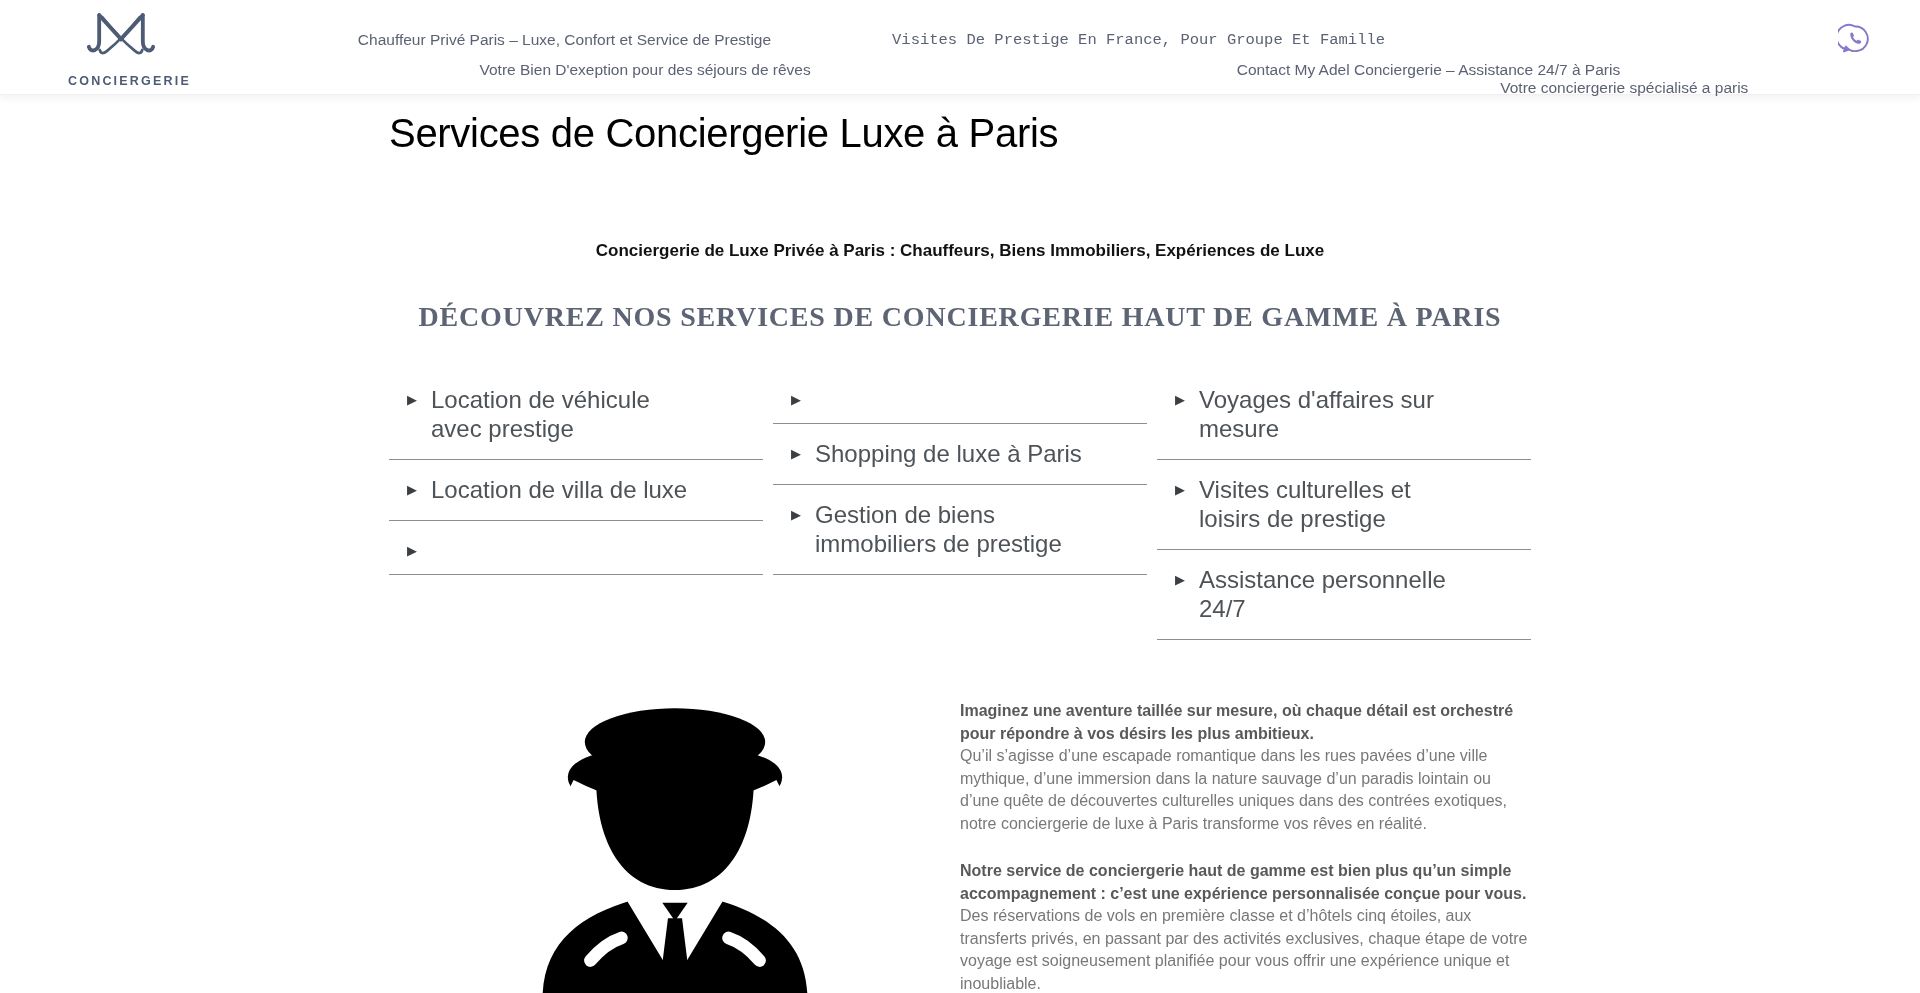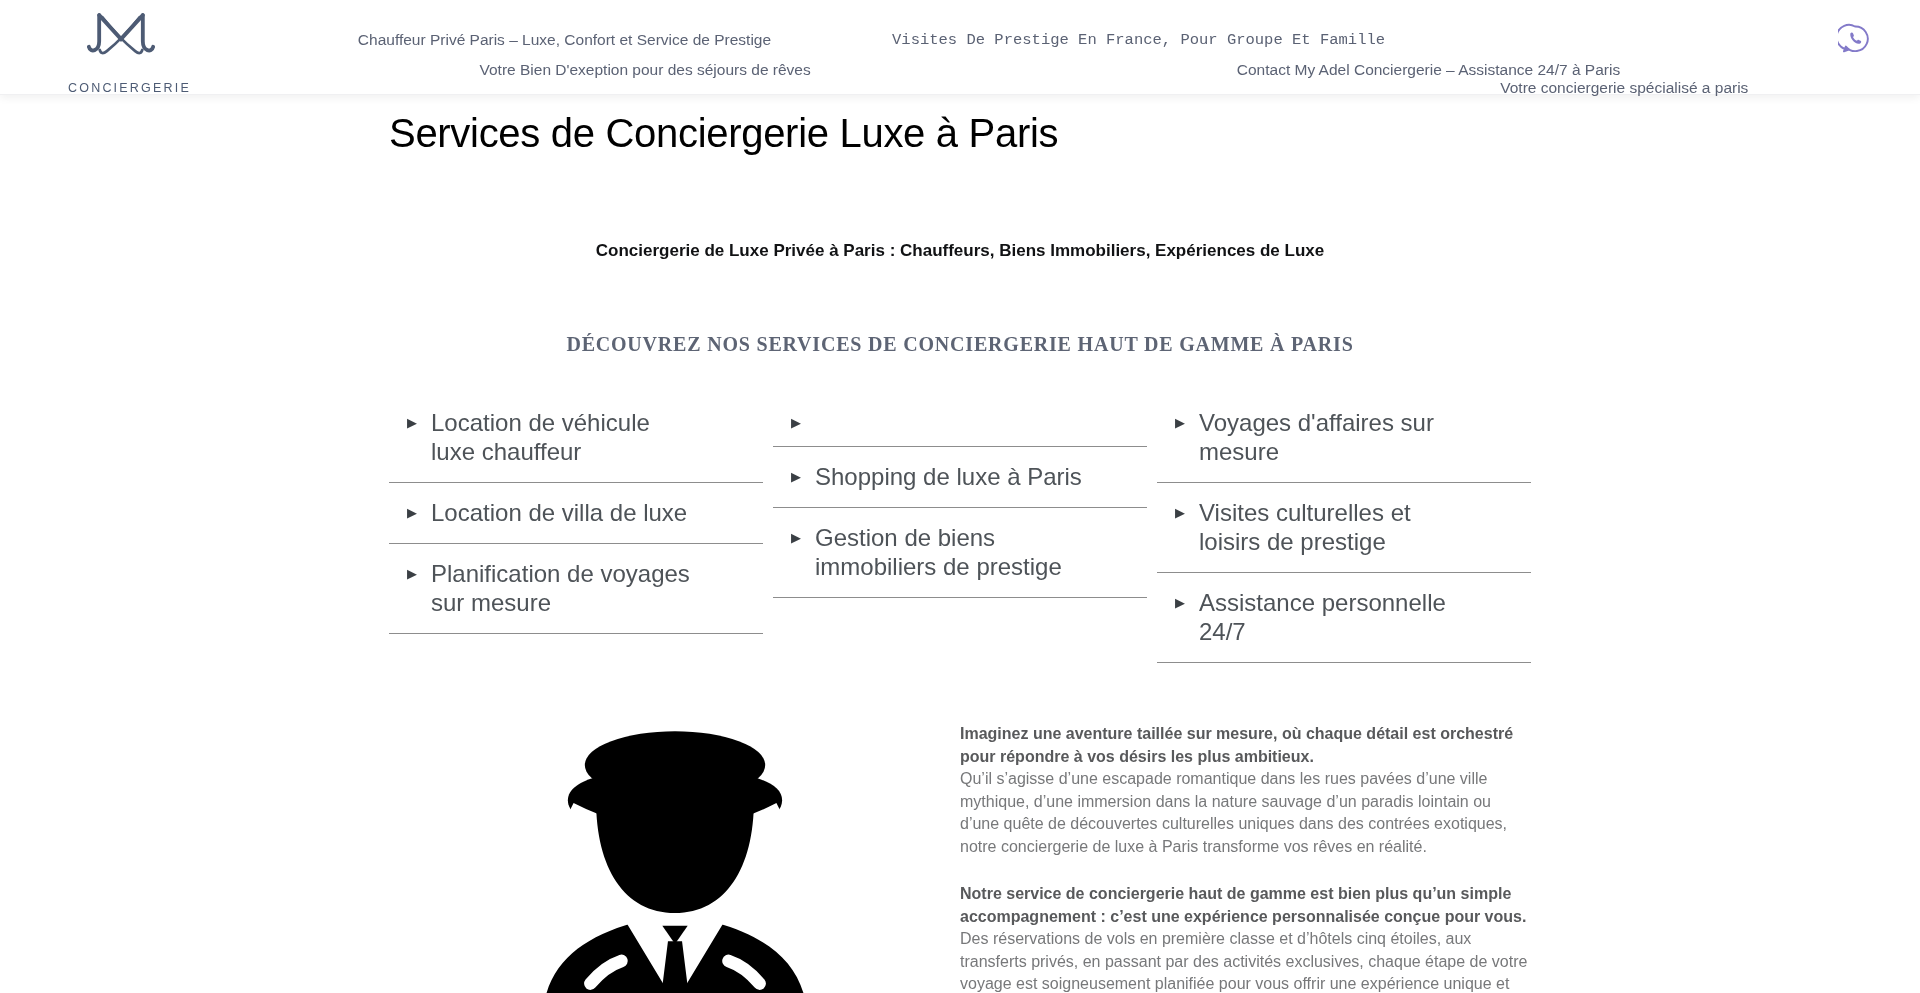--- a/index.html
+++ b/index.html
@@ -20,24 +20,24 @@
     z-index: 10;
   }
   .logo {
     position: absolute; left: 68px; top: 6px;
     width: 106px; text-align: center;
     cursor: pointer;
   }
   .logo svg { display: block; margin: 0 auto; }
   .logo-text {
     display: block;
-    font-size: 12.5px; font-weight: 400;
+    font-size: 12.5px; font-weight: 700;
     letter-spacing: 2.2px;
     color: #4d5b74;
-    margin-top: 11px;
+    margin-top: 4px;
     white-space: nowrap;
   }
   .nav-link {
     position: absolute;
     transform: translateX(-50%);
     white-space: nowrap;
     font-size: 15.5px;
     color: #5b6274;
     text-decoration: none;
     cursor: pointer;
@@ -66,24 +66,24 @@
     color: #000000;
   }
   .subtitle {
     margin-top: 86px;
     text-align: center;
     font-size: 17px;
     font-weight: 700;
     color: #111214;
   }
   .section-heading {
-    margin-top: 72px;
+    margin-top: 40px;
     text-align: center;
     font-family: "Liberation Serif", serif;
-    font-size: 20px;
+    font-size: 28px;
     letter-spacing: 0.8px;
     color: #5d6474;
   }
 
   
   .services-grid {
     margin-top: 46px;
     display: flex;
     gap: 10px;
   }
@@ -178,30 +178,28 @@
 
   <p class="subtitle">Conciergerie de Luxe Privée à Paris : Chauffeurs, Biens Immobiliers, Expériences de Luxe</p>
 
   <h2 class="section-heading">DÉCOUVREZ NOS SERVICES DE CONCIERGERIE HAUT DE GAMME À PARIS</h2>
 
   <div class="services-grid">
     <div class="services-col">
       <div class="service-item">
         <span class="service-marker">▶</span>
         <span class="service-label">Location de véhicule
-luxe chauffeur</span>
+avec prestige</span>
       </div>
       <div class="service-item">
         <span class="service-marker">▶</span>
         <span class="service-label">Location de villa de luxe</span>
       </div>
       <div class="service-item">
         <span class="service-marker">▶</span>
-        <span class="service-label">Planification de voyages
-sur mesure</span>
       </div>
     </div>
 
     <div class="services-col">
       <div class="service-item">
         <span class="service-marker">▶</span>
       </div>
       <div class="service-item">
         <span class="service-marker">▶</span>
         <span class="service-label">Shopping de luxe à Paris</span>

